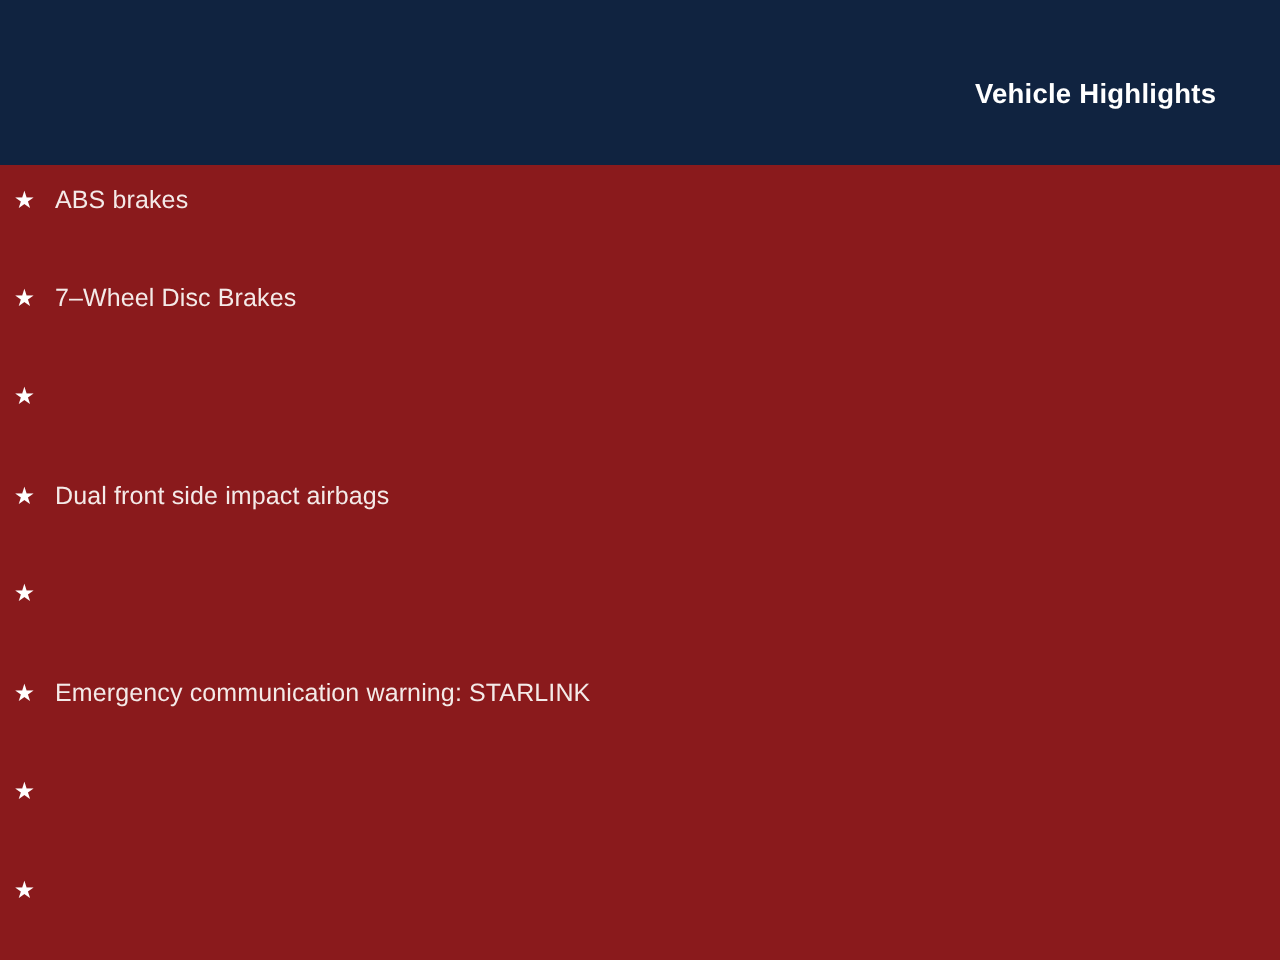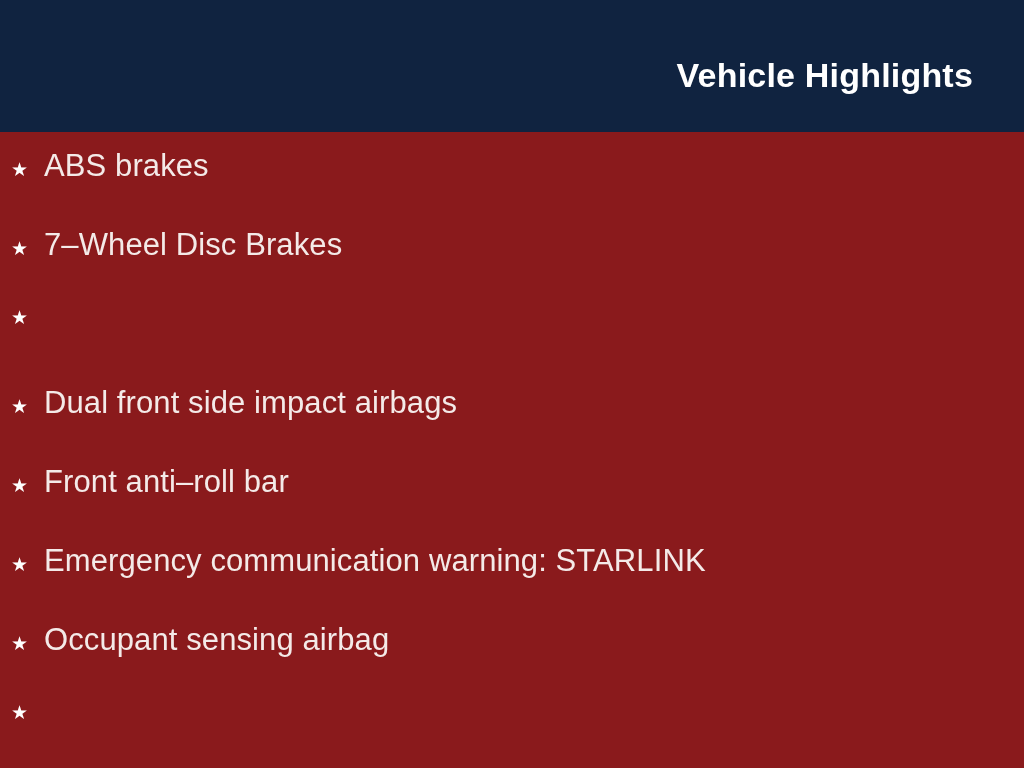--- a/index.html
+++ b/index.html
@@ -32,21 +32,21 @@
     height: 132px;
     background: #102340;
     box-sizing: border-box;
     padding-right: 51px;
     display: flex;
     align-items: center;
     justify-content: flex-end;
   }
   .header-title {
     color: #ffffff;
-    font-size: 34px;
+    font-size: 22px;
     font-weight: bold;
     letter-spacing: 0.2px;
     line-height: 1;
     white-space: nowrap;
     margin-top: 18px;
   }
 
   
   .body-area {
     position: absolute;
@@ -74,21 +74,21 @@
     flex: 0 0 auto;
     width: 33px;
     color: #ffffff;
     font-size: 19px;
     line-height: 1;
     text-align: left;
   }
   .feature-label {
     flex: 0 1 auto;
     color: #f4eae8;
-    font-size: 31px;
+    font-size: 20px;
     font-weight: 300;
     line-height: 1;
     letter-spacing: 0.1px;
     white-space: nowrap;
   }
 </style>
 </head>
 <body>
 
 <div class="slide">
@@ -114,31 +114,29 @@
         <span class="bullet-star">★</span>
       </li>
 
       <li class="feature-item">
         <span class="bullet-star">★</span>
         <span class="feature-label">Dual front side impact airbags</span>
       </li>
 
       <li class="feature-item">
         <span class="bullet-star">★</span>
-        <span class="feature-label">Front anti–roll bar</span>
       </li>
 
       <li class="feature-item">
         <span class="bullet-star">★</span>
         <span class="feature-label">Emergency communication warning: STARLINK</span>
       </li>
 
       <li class="feature-item">
         <span class="bullet-star">★</span>
-        <span class="feature-label">Occupant sensing airbag</span>
       </li>
 
       <li class="feature-item">
         <span class="bullet-star">★</span>
       </li>
 
     </ul>
   </div>
 
 </div>

